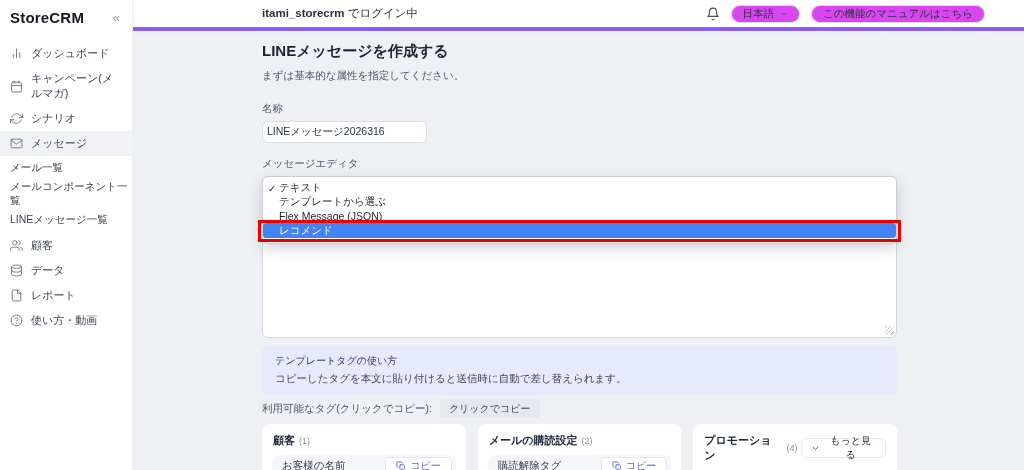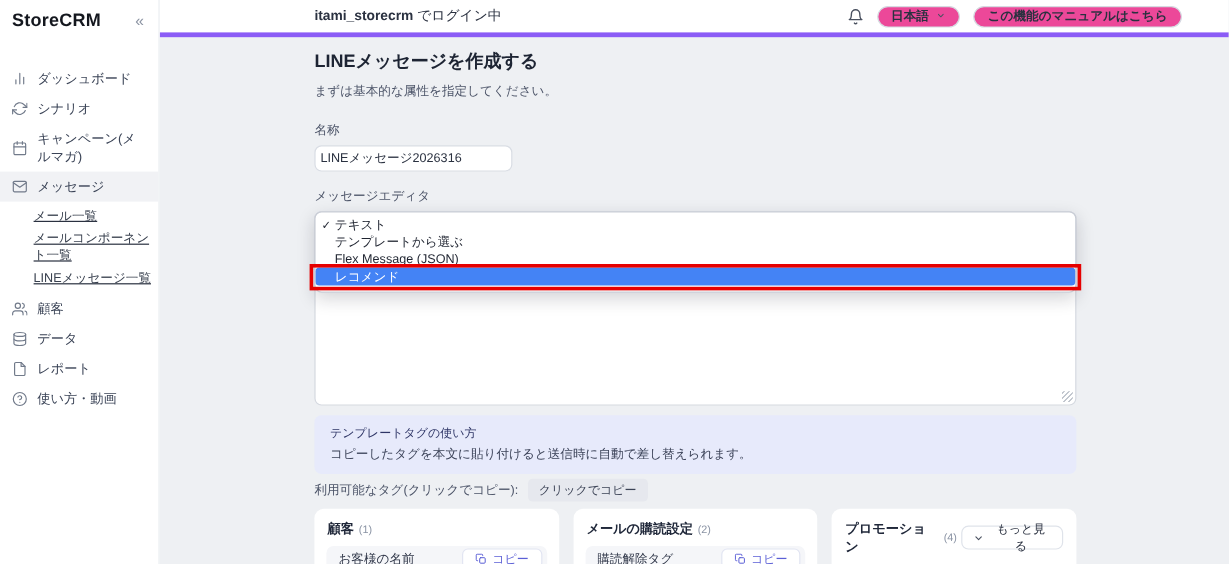--- a/index.html
+++ b/index.html
@@ -8,38 +8,38 @@
     position:relative; overflow:hidden; background:#eef0f3;
     font-family:"Liberation Sans", sans-serif; color:#2a3140;
   }
   
   .sidebar { position:absolute; left:0; top:0; width:133px; height:470px;
     background:#fff; border-right:1px solid #eceff2; z-index:6; }
   .logo-row { display:flex; justify-content:space-between; align-items:center;
     padding:9px 12px 7px 10px; }
   .logo { font-size:15px; font-weight:800; color:#14171e; letter-spacing:.2px; }
   .collapse { color:#8b93a2; font-size:13px; cursor:pointer; line-height:1; }
-  .nav { margin-top:20px; }
+  .nav { margin-top:8px; }
   .side-item { display:flex; align-items:center; gap:8px; padding:5px 10px;
     font-size:11px; color:#3a4356; cursor:pointer; }
   .side-item svg { flex:0 0 auto; stroke:#717a8a; }
   .side-item.active { background:#f1f2f5; }
-  .submenu { padding:2px 0 4px 28px;text-decoration:underline; }
+  .submenu { padding:2px 0 4px 10px; }
   .sub-item { font-size:10.5px; color:#39414f; padding:2.5px 0; cursor:pointer; }
   
   .topbar { position:absolute; left:133px; right:0; top:0; height:31px;
     background:#fff; border-bottom:4px solid #8b5cf6; display:flex;
     align-items:center; padding:0 39px 0 129px; z-index:5; }
   .login { font-size:11.5px; color:#2a3140; }
   .login b { font-weight:700; }
   .topbar-right { margin-left:auto; display:flex; align-items:center; gap:11px; }
   .bell { display:flex; align-items:center; color:#4a5160; cursor:pointer; }
-  .pill-btn { display:flex; align-items:center; gap:6px; background:#ec4899;
+  .pill-btn { display:flex; align-items:center; gap:6px; background:#d946ef;
     border:1px solid #d6dae1; border-radius:14px; padding:1px 11px;
-    font-size:10.5px; color:#2a3140; cursor:pointer; white-space:nowrap;font-weight:bold; }
+    font-size:10.5px; color:#2a3140; cursor:pointer; white-space:nowrap; }
   .pill-btn svg { stroke:#4a5160; }
   
   .main { position:absolute; left:133px; right:0; top:31px; bottom:0;
     background:#eef0f3; overflow:hidden; }
   .content { margin-left:129px; width:635px; padding-top:11px; }
   h1 { font-size:15px; font-weight:700; color:#1d2433; margin-bottom:8px; }
   .subtitle { font-size:10.5px; color:#4c5468; margin-bottom:19px; }
   .field-label { font-size:10.5px; color:#4c5468; margin-bottom:5px; }
   .name-input { width:165px; height:22px; border:1px solid #d9dde4; border-radius:6px;
     padding:0 4px; font-size:10.5px; color:#2a3140; background:#fff;
@@ -103,37 +103,37 @@
         <span style="display: flex;">
           <svg width="13" height="13" viewBox="0 0 24 24" fill="none" stroke-width="1.8" stroke-linecap="round" stroke-linejoin="round">
             <path d="M18 20V10M12 20V4M6 20v-6"></path>
           </svg>
         </span>
         <span>ダッシュボード</span>
       </div>
       <div class="side-item">
         <span style="display: flex;">
           <svg width="13" height="13" viewBox="0 0 24 24" fill="none" stroke-width="1.8" stroke-linecap="round" stroke-linejoin="round">
-            <polyline points="23 4 23 10 17 10"></polyline>
-            <polyline points="1 20 1 14 7 14"></polyline>
-            <path d="M3.51 9a9 9 0 0 1 14.85-3.36L23 10M1 14l4.64 4.36A9 9 0 0 0 20.49 15"></path>
-          </svg>
-        </span>
-        <span>シナリオ</span>
-      </div>
-      <div class="side-item">
-        <span style="display: flex;">
-          <svg width="13" height="13" viewBox="0 0 24 24" fill="none" stroke-width="1.8" stroke-linecap="round" stroke-linejoin="round">
             <rect x="3" y="4" width="18" height="18" rx="2"></rect>
             <line x1="16" y1="2" x2="16" y2="6"></line>
             <line x1="8" y1="2" x2="8" y2="6"></line>
             <line x1="3" y1="10" x2="21" y2="10"></line>
           </svg>
         </span>
         <span>キャンペーン(メルマガ)</span>
+      </div>
+      <div class="side-item">
+        <span style="display: flex;">
+          <svg width="13" height="13" viewBox="0 0 24 24" fill="none" stroke-width="1.8" stroke-linecap="round" stroke-linejoin="round">
+            <polyline points="23 4 23 10 17 10"></polyline>
+            <polyline points="1 20 1 14 7 14"></polyline>
+            <path d="M3.51 9a9 9 0 0 1 14.85-3.36L23 10M1 14l4.64 4.36A9 9 0 0 0 20.49 15"></path>
+          </svg>
+        </span>
+        <span>シナリオ</span>
       </div>
       <div class="side-item active">
         <span style="display: flex;">
           <svg width="13" height="13" viewBox="0 0 24 24" fill="none" stroke-width="1.8" stroke-linecap="round" stroke-linejoin="round">
             <rect x="2" y="4" width="20" height="16" rx="2"></rect>
             <polyline points="22 6 12 13 2 6"></polyline>
           </svg>
         </span>
         <span>メッセージ</span>
       </div>

